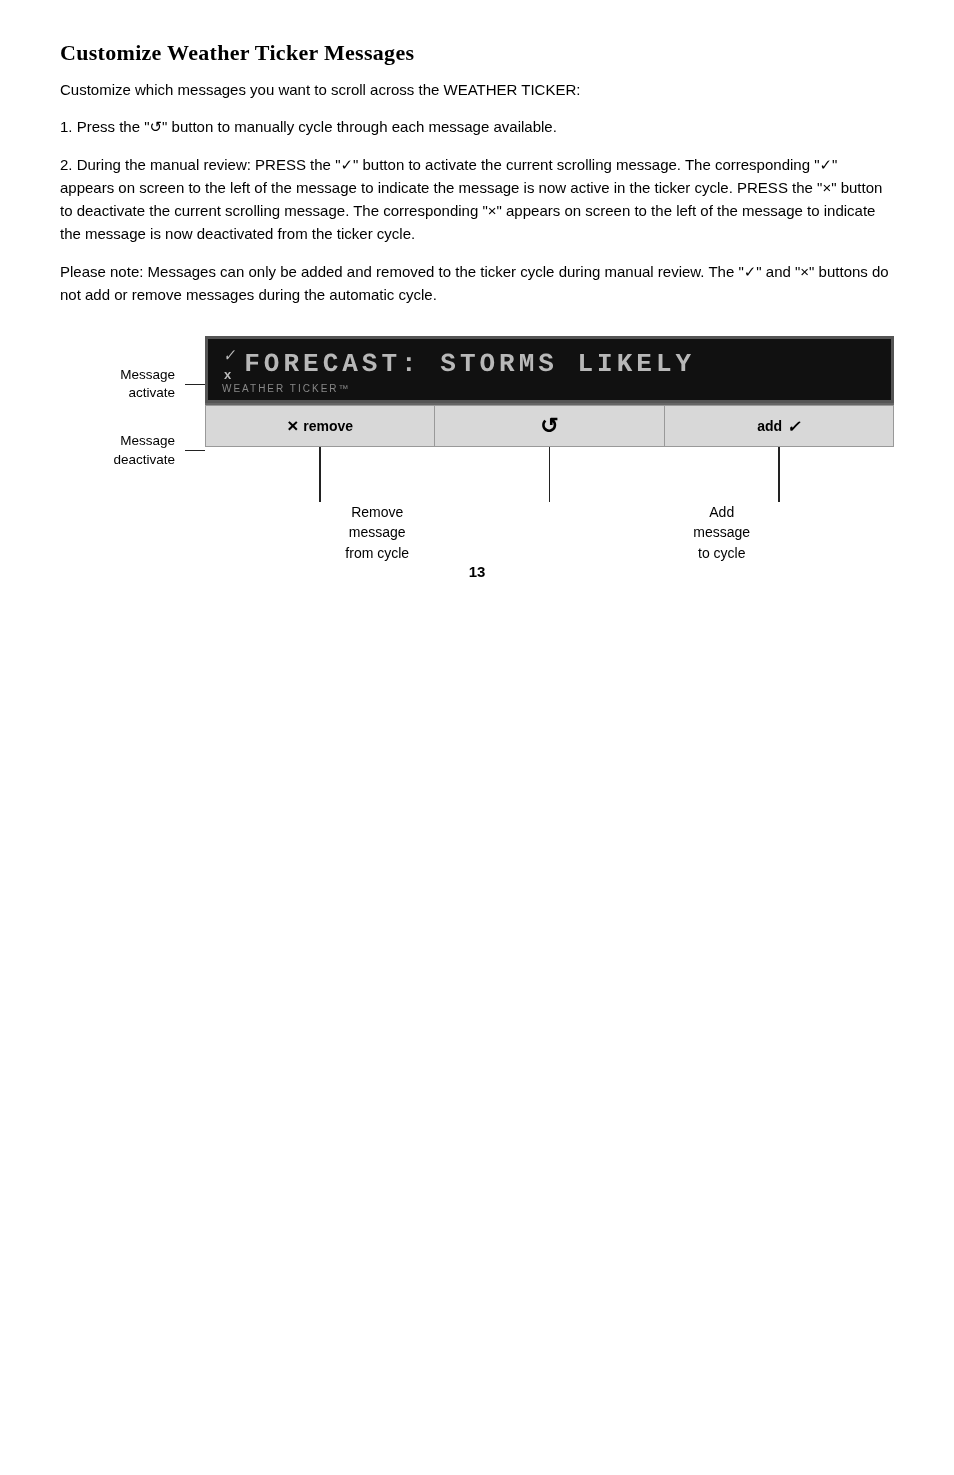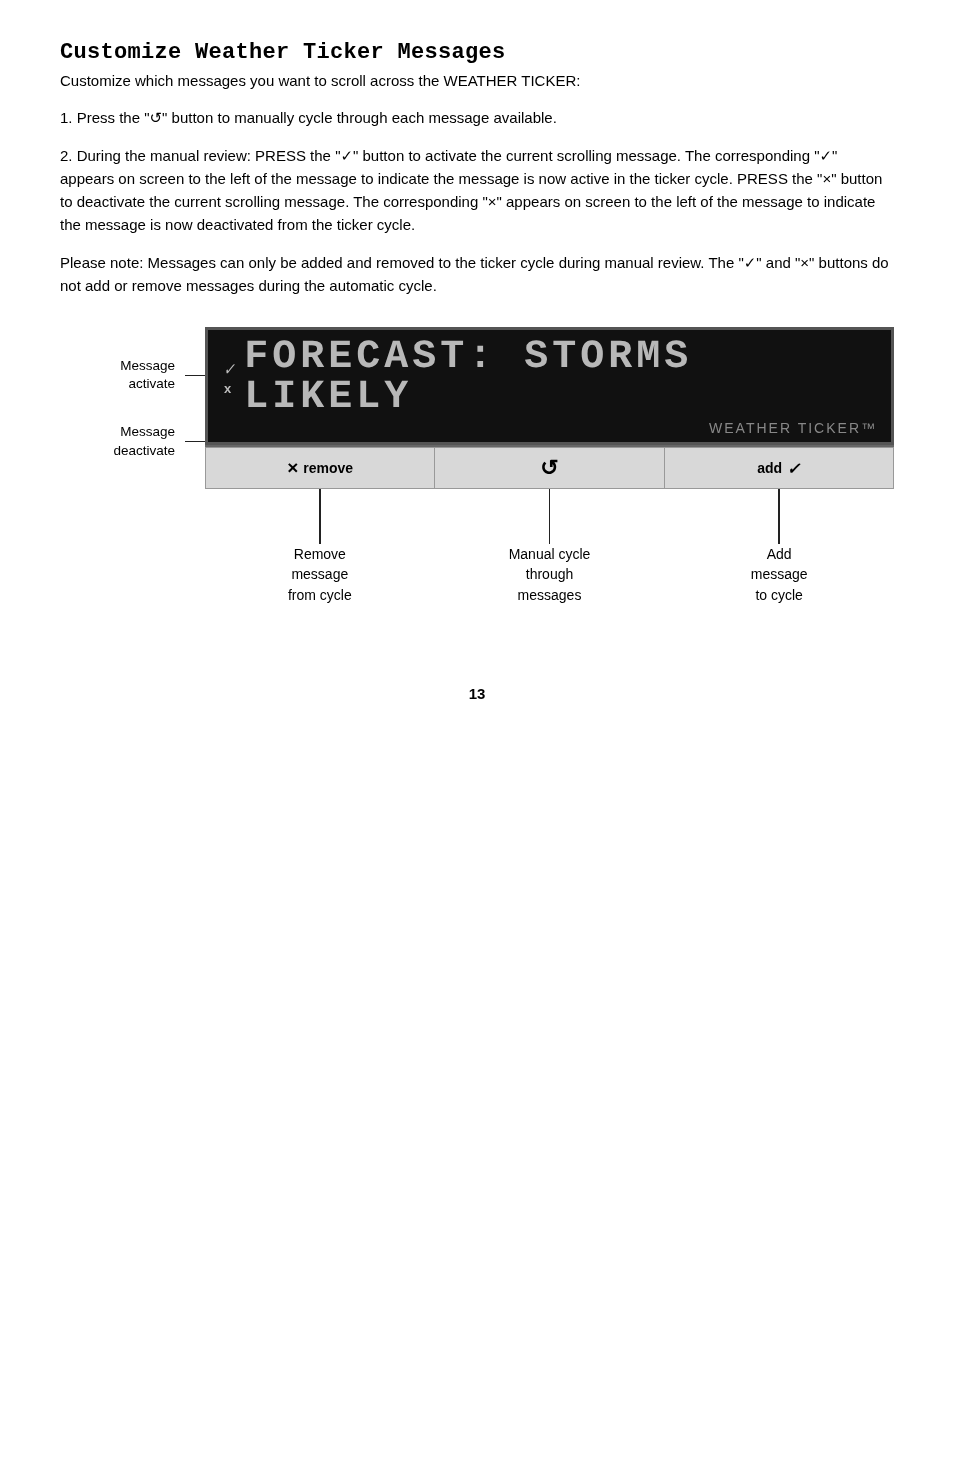--- a/index.html
+++ b/index.html
@@ -9,22 +9,22 @@
       font-size: 15px;
       color: #000;
       width: 954px;
       min-height: 1475px;
       padding: 40px 60px 60px 60px;
     }
 
     h1 {
       font-size: 22px;
       font-weight: 900;
-      font-family: Liberation Mono, monospace;
-      margin-bottom: 4px;
+      font-family: Liberation Serif, serif;
+      margin-bottom: 12px;
       letter-spacing: 0.3px;
     }
 
     .body-text {
       line-height: 1.55;
       margin-bottom: 14px;
     }
 
     
     .diagram-block {
@@ -104,34 +104,34 @@
       color: #bbb;
       font-size: 13px;
       font-weight: bold;
       line-height: 1;
       margin-top: 4px;
       padding-left: 2px;
     }
 
     .ticker-led-text {
       font-family: 'Courier New', monospace;
-      font-size: 40px;
+      font-size: 26px;
       font-weight: bold;
       color: #b8b8b8;
       letter-spacing: 4px;
       line-height: 1;
       flex: 1;
       
       text-rendering: geometricPrecision;
     }
 
     .ticker-brand {
-      text-align: right;
+      text-align: left;
       color: #888;
-      font-size: 14px;
+      font-size: 10px;
       letter-spacing: 2px;
       margin-top: 2px;
       padding-bottom: 2px;
     }
 
     
     .btn-row {
       display: flex;
       border-top: 2px solid #666;
     }
@@ -197,21 +197,20 @@
       text-align: center;
       font-size: 14px;
       line-height: 1.45;
       padding: 0 4px;
     }
 
     .page-number {
       text-align: center;
       font-size: 15px;
       font-weight: bold;
-      margin-top: 80px;
     }
   </style>
 </head>
 <body>
 
 <h1>Customize Weather Ticker Messages</h1>
 
 <p class="body-text">Customize which messages you want to scroll across the WEATHER TICKER:</p>
 <p class="body-text">1. Press the "↺" button to manually cycle through each message available.</p>
 <p class="body-text">2. During the manual review: PRESS the "✓" button to activate the current scrolling message. The corresponding "✓" appears on screen to the left of the message to indicate the message is now active in the ticker cycle. PRESS the "×" button to deactivate the current scrolling message. The corresponding "×" appears on screen to the left of the message to indicate the message is now deactivated from the ticker cycle.</p>
@@ -273,23 +272,20 @@
       <div class="conn-col">
         <div class="conn-col-line"></div>
       </div>
     </div>
 
     <div class="blabel-row">
       <div class="blabel">
         Remove<br>message<br>from cycle
       </div>
       <div class="blabel">
-        Manual cycle<br>through<br>messages
-      </div>
-      <div class="blabel">
         Add<br>message<br>to cycle
       </div>
     </div>
 
   </div>
 </div>
 
 <div class="page-number">13</div>
 
 </body></html>

